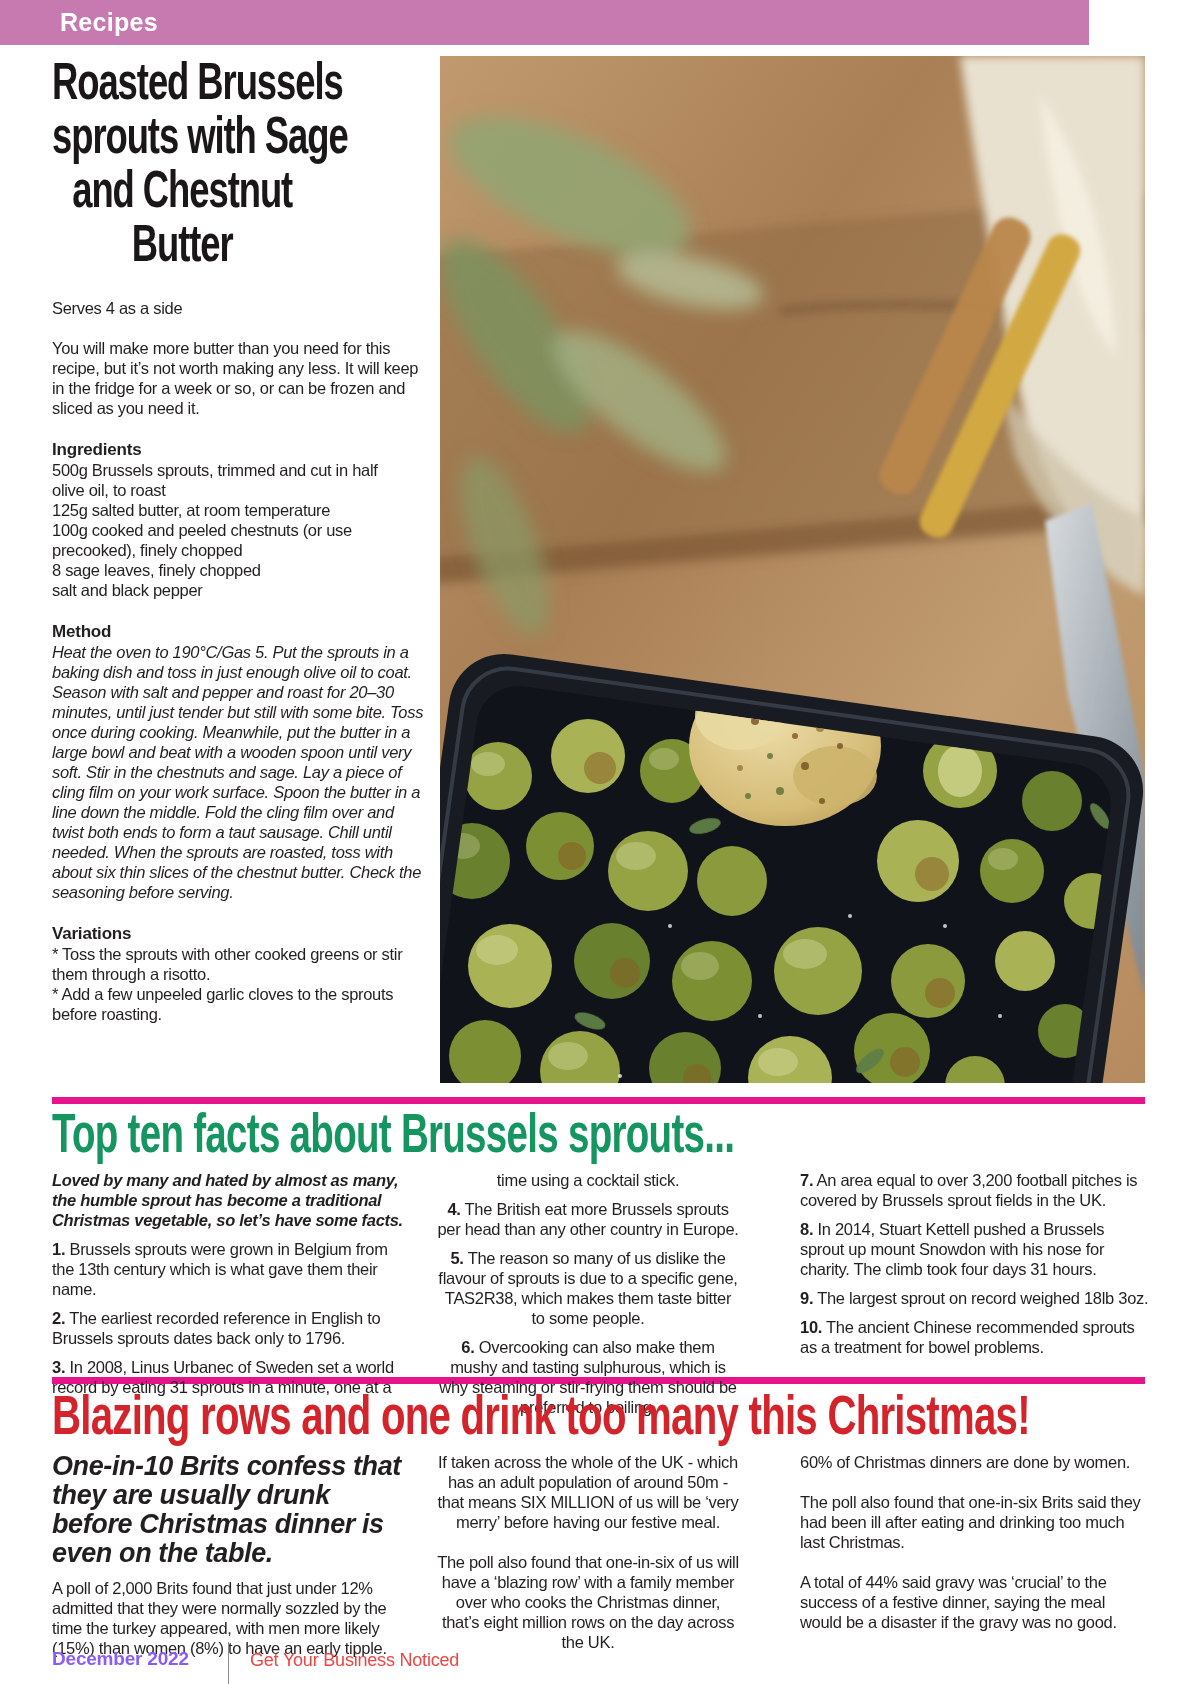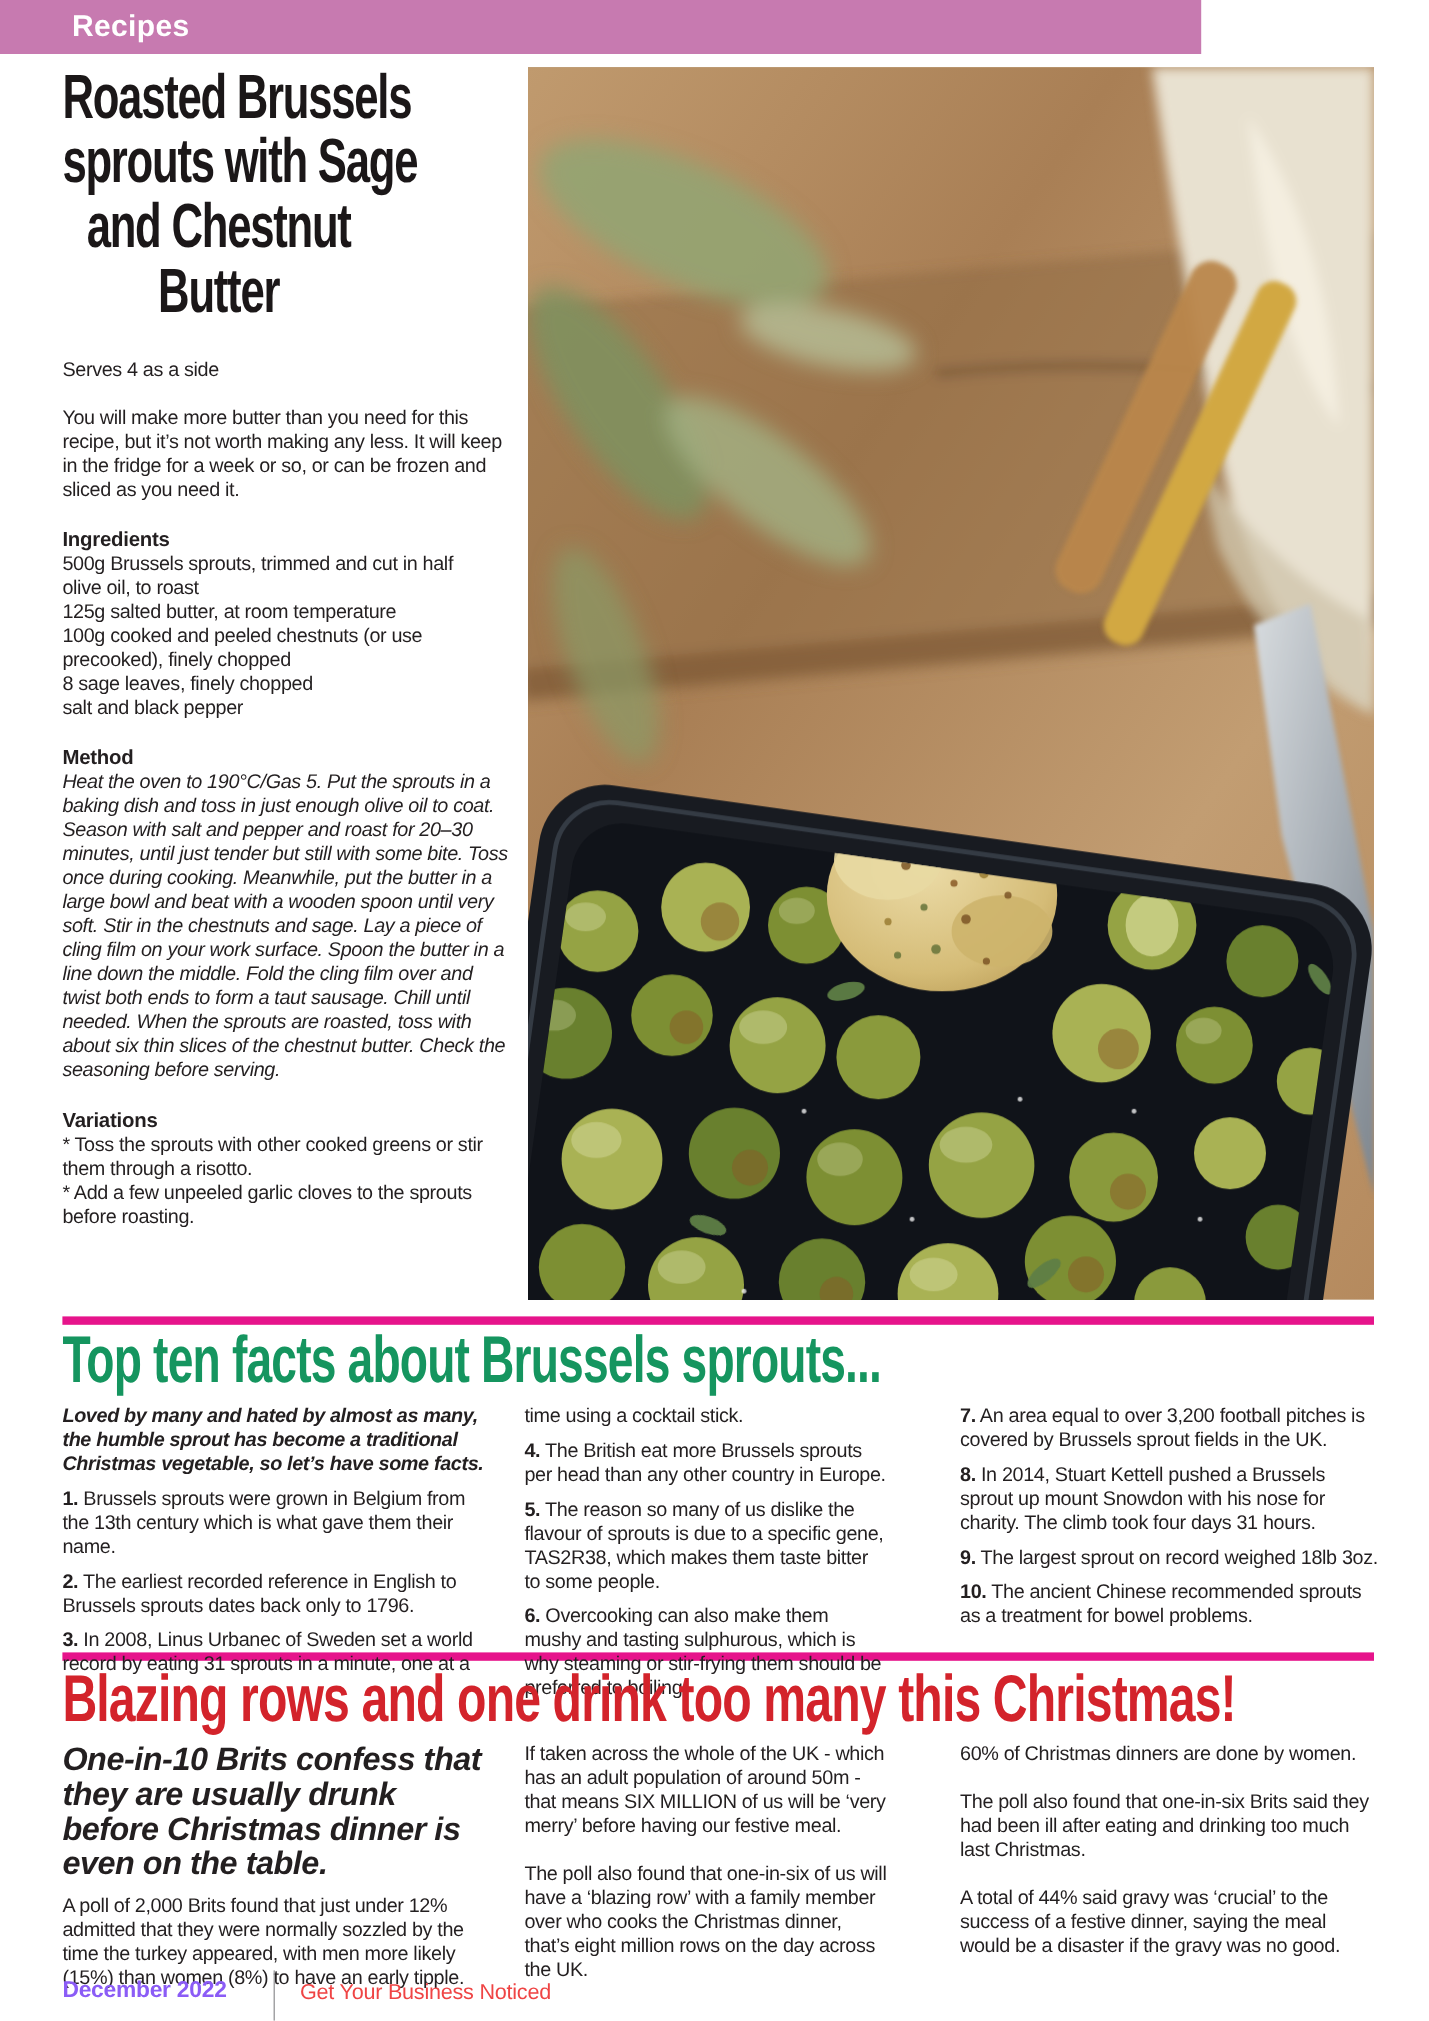--- a/index.html
+++ b/index.html
@@ -1,21 +1,21 @@
 <!DOCTYPE html>
 <html><head>
 <meta charset="utf-8">
 <style>
   html,body{margin:0;padding:0;}
   body{
     position:relative;width:1191px;height:1684px;background:#ffffff;overflow:hidden;
     font-family:"Liberation Sans",sans-serif;color:#231f20;
   }
   
-  .topbar{position:absolute;left:0;top:0;width:1001px;height:45px;background:#c77ab0;}
+  .topbar{position:absolute;left:0;top:0;width:1089px;height:45px;background:#c77ab0;}
   .topbar .lbl{position:absolute;left:60px;top:8px;font-size:25px;font-weight:700;color:#ffffff;letter-spacing:.3px;}
   
   .recipe{position:absolute;left:52px;top:54px;width:372px;}
   .recipe h1{margin:0;font-size:52px;line-height:54px;font-weight:800;color:#1b1718;letter-spacing:-1.5px;text-align:center;}
   .recipe h1 .tl{display:block;transform:scaleX(.7);transform-origin:0 50%;white-space:nowrap;}
   .body-txt{font-size:16.5px;line-height:20px;letter-spacing:-.3px;}
   .serves{margin:28px 0 0;}
   .intro{margin:20px 0 0;}
   .subhead{font-size:17px;font-weight:700;margin:22px 0 0;letter-spacing:-.2px;}
   .ingline{margin:0;}
@@ -30,21 +30,21 @@
   
   .bigline{position:absolute;left:52px;margin:0;font-size:55px;line-height:58px;font-weight:800;
     letter-spacing:-1px;white-space:nowrap;transform-origin:0 0;}
   .green-h{top:1104px;color:#15955f;transform:scaleX(.7);}
   .red-h{top:1386px;color:#d3232b;transform:scaleX(.73);}
   
   .col{position:absolute;}
   .facts-top{top:1170px;}
   .drinks-top{top:1452px;}
   .c1{left:52px;width:352px;}
-  .c2{left:437px;width:302px;}
+  .c2{left:437px;width:302px;text-align:center;}
   .c3{left:800px;width:350px;}
   .lead{font-weight:700;font-style:italic;margin:0 0 9px;}
   .fact{margin:0 0 9px;}
   .fact b{font-weight:700;}
   .carry{margin:0 0 9px;}
   .lead2{font-size:27px;line-height:29px;font-weight:700;font-style:italic;letter-spacing:-.4px;margin:0 0 10px;}
   .dp{margin:0 0 20px;}
   
   .footer-date{position:absolute;left:52px;top:1648px;font-size:19px;font-weight:700;color:#8b5cf6;letter-spacing:-.2px;}
   .footer-vline{position:absolute;left:228px;top:1642px;width:1px;height:42px;background:#8d8d8f;}

